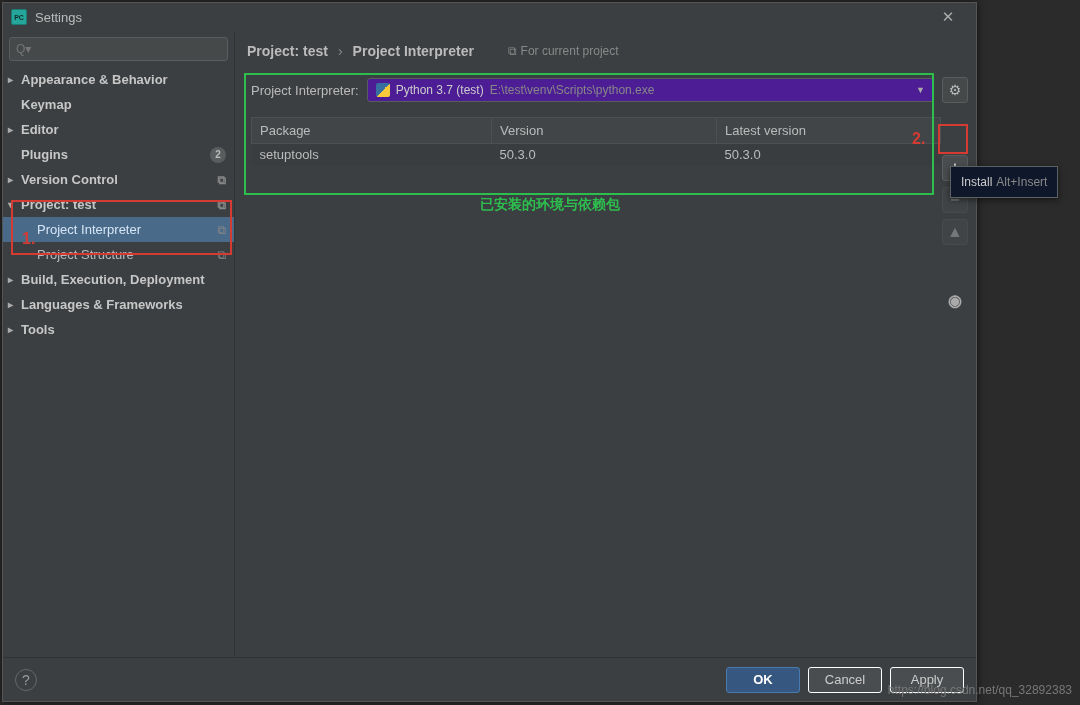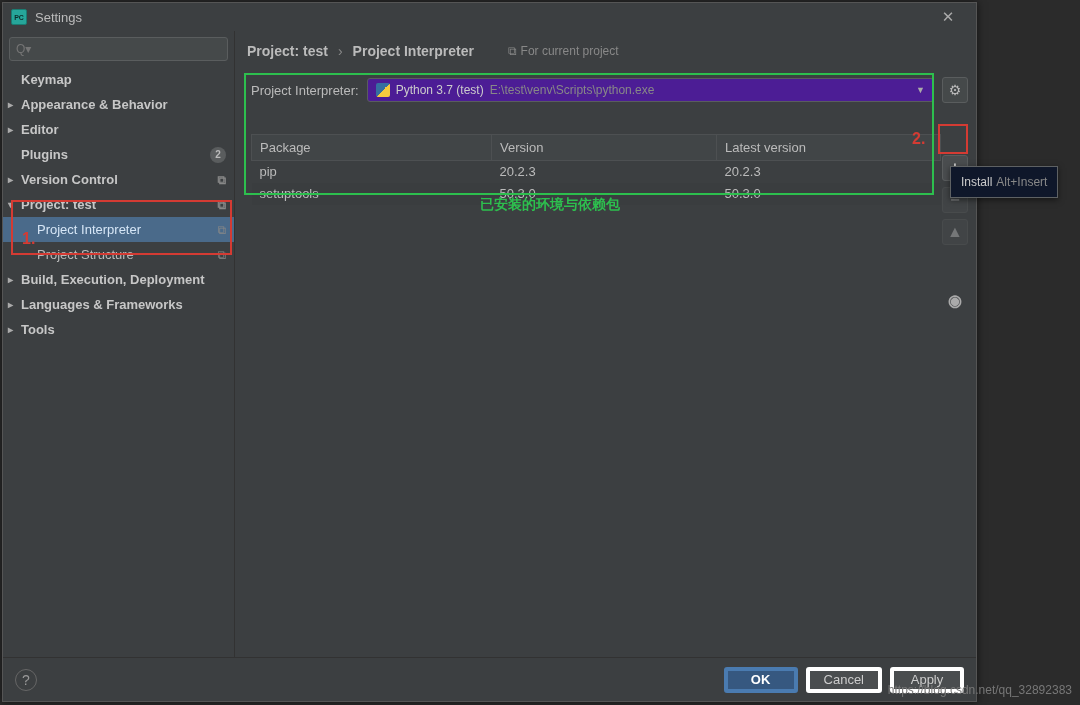--- a/index.html
+++ b/index.html
@@ -30,33 +30,33 @@
     .breadcrumb .sep { color: #888; font-weight: normal; }
     .breadcrumb .hint { margin-left: 24px; font-weight: normal; font-size: 12px; color: #888; display: inline-flex; align-items: center; gap: 4px; }
     .interp-row { display: flex; align-items: center; padding: 6px 8px; gap: 8px; }
     .interp-label { font-size: 13px; color: #bbb; }
     .interp-select { flex: 1; height: 24px; background: #4c1d95; border: 1px solid #5a5d5e; border-radius: 3px; display: flex; align-items: center; padding: 0 8px; font-size: 12px; color: #ccc; cursor: pointer; gap: 6px; }
     .python-icon { width: 14px; height: 14px; border-radius: 2px; display: inline-block; background: linear-gradient(135deg, #366fa0 50%, #f7ca3e 50%); }
     .interp-select .path { color: #888; text-align: right; }
     .interp-select .drop { margin-left: auto; font-size: 9px; color: #aaa; }
     .gear-btn { width: 26px; height: 26px; border: 1px solid #5a5d5e; background: #45494a; border-radius: 3px; display: inline-flex; align-items: center; justify-content: center; color: #bbb; cursor: pointer; font-size: 14px; }
     .table-wrap { padding: 8px 8px 0 8px; position: relative; }
-    .pkg-table { width: 690px; border-collapse: collapse; font-size: 13px; margin-top: 17px; }
+    .pkg-table { width: 690px; border-collapse: collapse; font-size: 13px; }
     .pkg-table th { text-align: left; font-weight: normal; color: #bbb; background: #414547; height: 26px; padding: 0 8px; border: 1px solid #4d5052; }
     .pkg-table td { height: 22px; padding: 0 8px; color: #bbb; }
     .pkg-table tbody tr.alt { background: #3a3d3f; }
     .side-buttons { position: absolute; right: 8px; top: 124px; display: flex; flex-direction: column; gap: 6px; }
     .side-btn { width: 26px; height: 26px; border: 1px solid #5a5d5e; background: #4a4d4f; border-radius: 3px; display: inline-flex; align-items: center; justify-content: center; color: #ccc; cursor: pointer; font-size: 16px; font-weight: bold; }
     .side-btn.disabled { opacity: 0.4; cursor: default; }
     .side-btn.eye { background: transparent; border: none; font-size: 16px; color: #aaa; margin-top: 36px; }
     
     .footer { position: absolute; bottom: 0; left: 0; right: 0; height: 44px; border-top: 1px solid #323232; display: flex; align-items: center; padding: 0 12px; gap: 8px; }
     .help-btn { width: 22px; height: 22px; border-radius: 50%; border: 1px solid #666; color: #999; display: inline-flex; align-items: center; justify-content: center; font-size: 14px; cursor: pointer; }
     .footer .spacer { flex: 1; }
-    .btn { height: 26px; min-width: 74px; padding: 0 14px; border-radius: 3px; border: 4px solid #ffffff; background: #4a4d4f; color: #ccc; font-size: 13px; cursor: pointer; }
+    .btn { height: 26px; min-width: 74px; padding: 0 14px; border-radius: 3px; border: 1px solid #ffffff; background: #4a4d4f; color: #ccc; font-size: 13px; cursor: pointer; }
     .btn.primary { background: #365880; border-color: #4a7bb0; color: #fff; font-weight: bold; }
     
     .tooltip { position: absolute; left: 950px; top: 166px; background: #0f172a; border: 1px solid #5e6163; padding: 8px 10px; font-size: 12px; color: #ccc; white-space: nowrap; z-index: 10; box-shadow: 0 2px 6px rgba(0,0,0,0.5); }
     .tooltip .shortcut { color: #888; margin-left: 4px; }
     
     .annot-green { position: absolute; border: 2px solid #2dbf4e; pointer-events: none; }
     .annot-red { position: absolute; border: 2px solid #d43b33; pointer-events: none; }
     .annot-label { position: absolute; font-weight: bold; font-size: 16px; pointer-events: none; }
     .annot-text { position: absolute; color: #2dbf4e; font-weight: bold; font-size: 14px; pointer-events: none; }
     .watermark { position: absolute; right: 8px; bottom: 8px; color: #777; font-size: 12px; pointer-events: none; }
@@ -72,25 +72,25 @@
     <span class="close">✕</span>
   </div>
 
   <div class="content">
 
     <div class="sidebar">
       <div class="search-wrap">
         <input class="search-input" placeholder="Q▾" style="">
       </div>
       <div class="tree">
+        <div class="tree-item collapsed bold">
+            <span>Appearance &amp; Behavior</span>
+          </div>
         <div class="tree-item bold">
             <span>Keymap</span>
-          </div>
-        <div class="tree-item collapsed bold">
-            <span>Appearance &amp; Behavior</span>
           </div>
         <div class="tree-item collapsed bold">
             <span>Editor</span>
           </div>
         <div class="tree-item bold">
           <span>Plugins</span>
           <span class="badge">2</span>
         </div>
         <div class="tree-item collapsed bold">
           <span>Version Control</span>
@@ -147,25 +147,20 @@
       <div class="table-wrap">
         <table class="pkg-table">
           <thead>
             <tr>
               <th style="width:240px">Package</th>
               <th style="width:225px">Version</th>
               <th>Latest version</th>
             </tr>
           </thead>
           <tbody>
-            <tr>
-              <td>pip</td>
-              <td>20.2.3</td>
-              <td>20.2.3</td>
-            </tr>
             <tr class="alt">
               <td>setuptools</td>
               <td>50.3.0</td>
               <td>50.3.0</td>
             </tr>
           </tbody>
         </table>
       </div>
 
       <div class="side-buttons">

